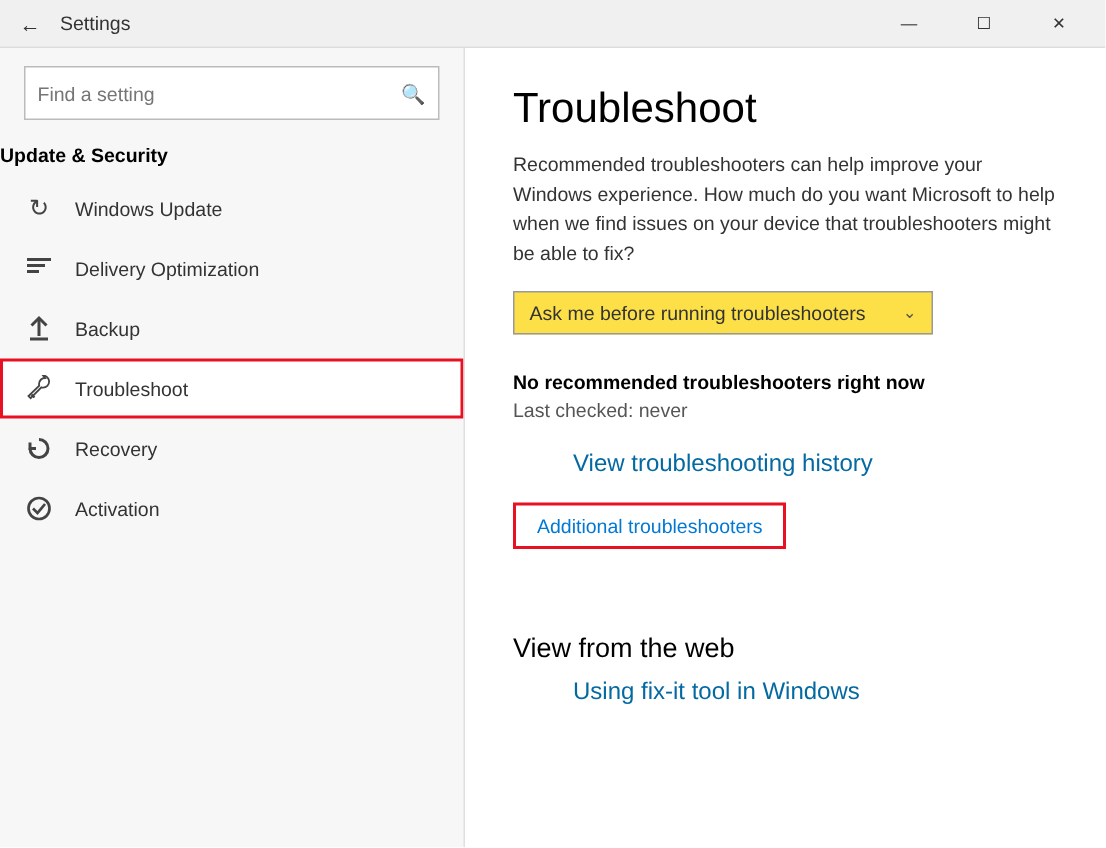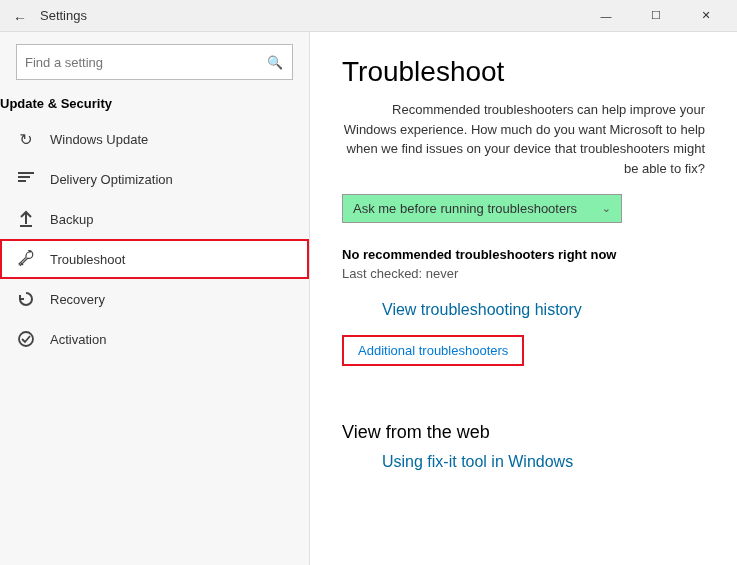--- a/index.html
+++ b/index.html
@@ -153,35 +153,34 @@
       color: #000;
       margin-bottom: 12px;
     }
 
     .page-desc {
       font-size: 13px;
       color: #333;
       line-height: 1.5;
       margin-bottom: 16px;
       max-width: 380px;
-      text-align: right;
     }
 
     .dropdown-select {
       display: flex;
       align-items: center;
       justify-content: space-between;
       border: 1px solid #999;
       padding: 6px 10px;
       font-size: 13px;
       color: #333;
       cursor: pointer;
       width: 280px;
       margin-bottom: 24px;
-      background: #86efac;
+      background: #fde047;
     }
     .dropdown-chevron { font-size: 11px; color: #555; }
 
     .section-label {
       font-size: 13px;
       font-weight: 600;
       color: #000;
       margin-bottom: 4px;
     }
 

